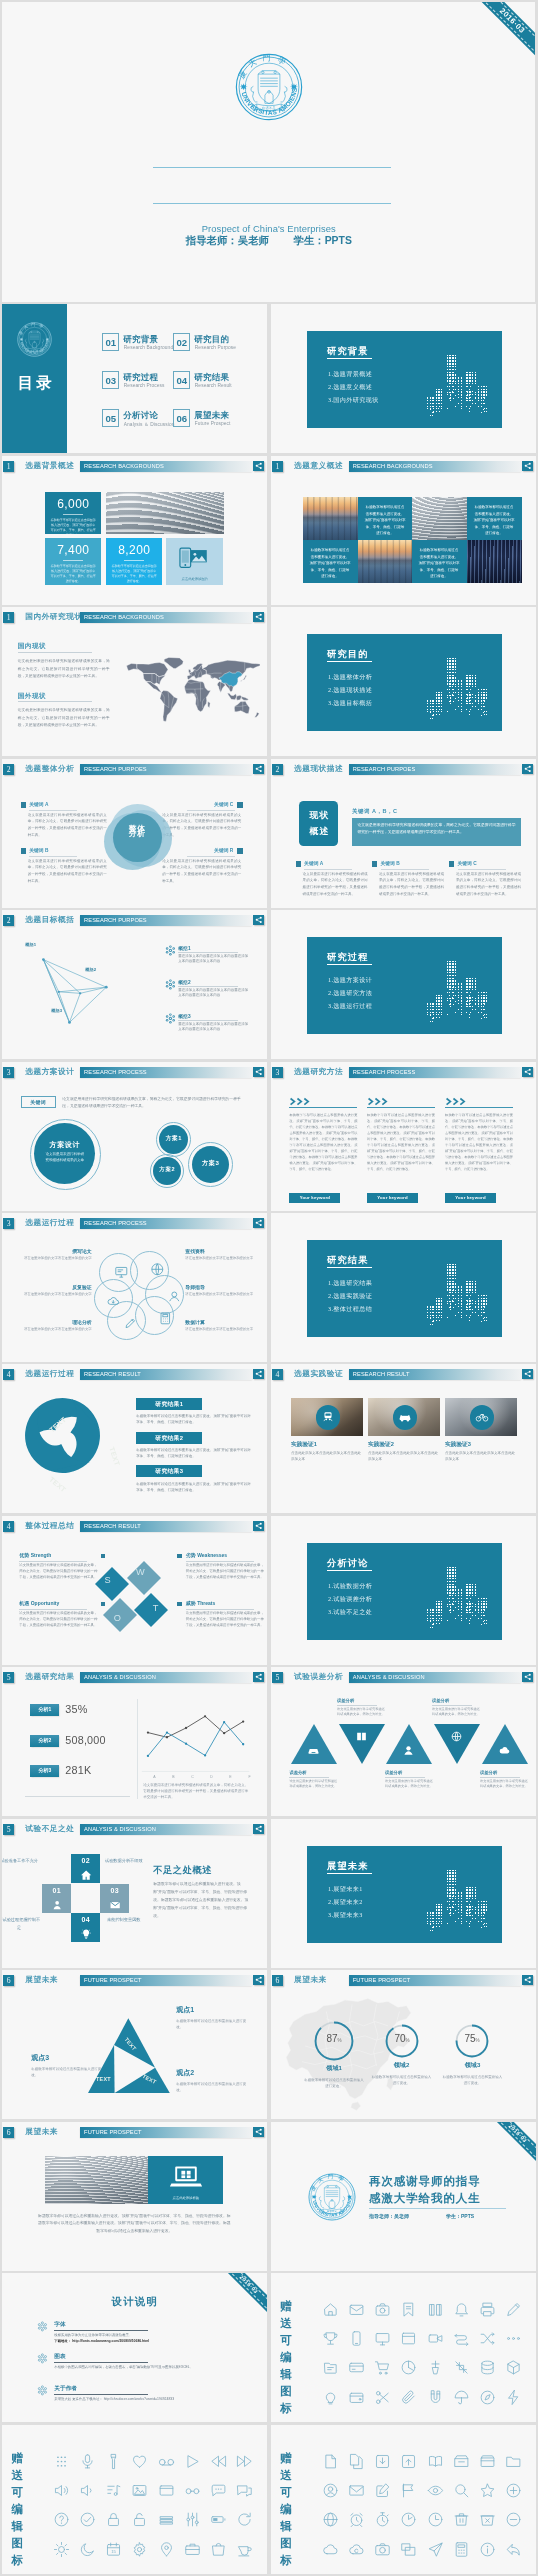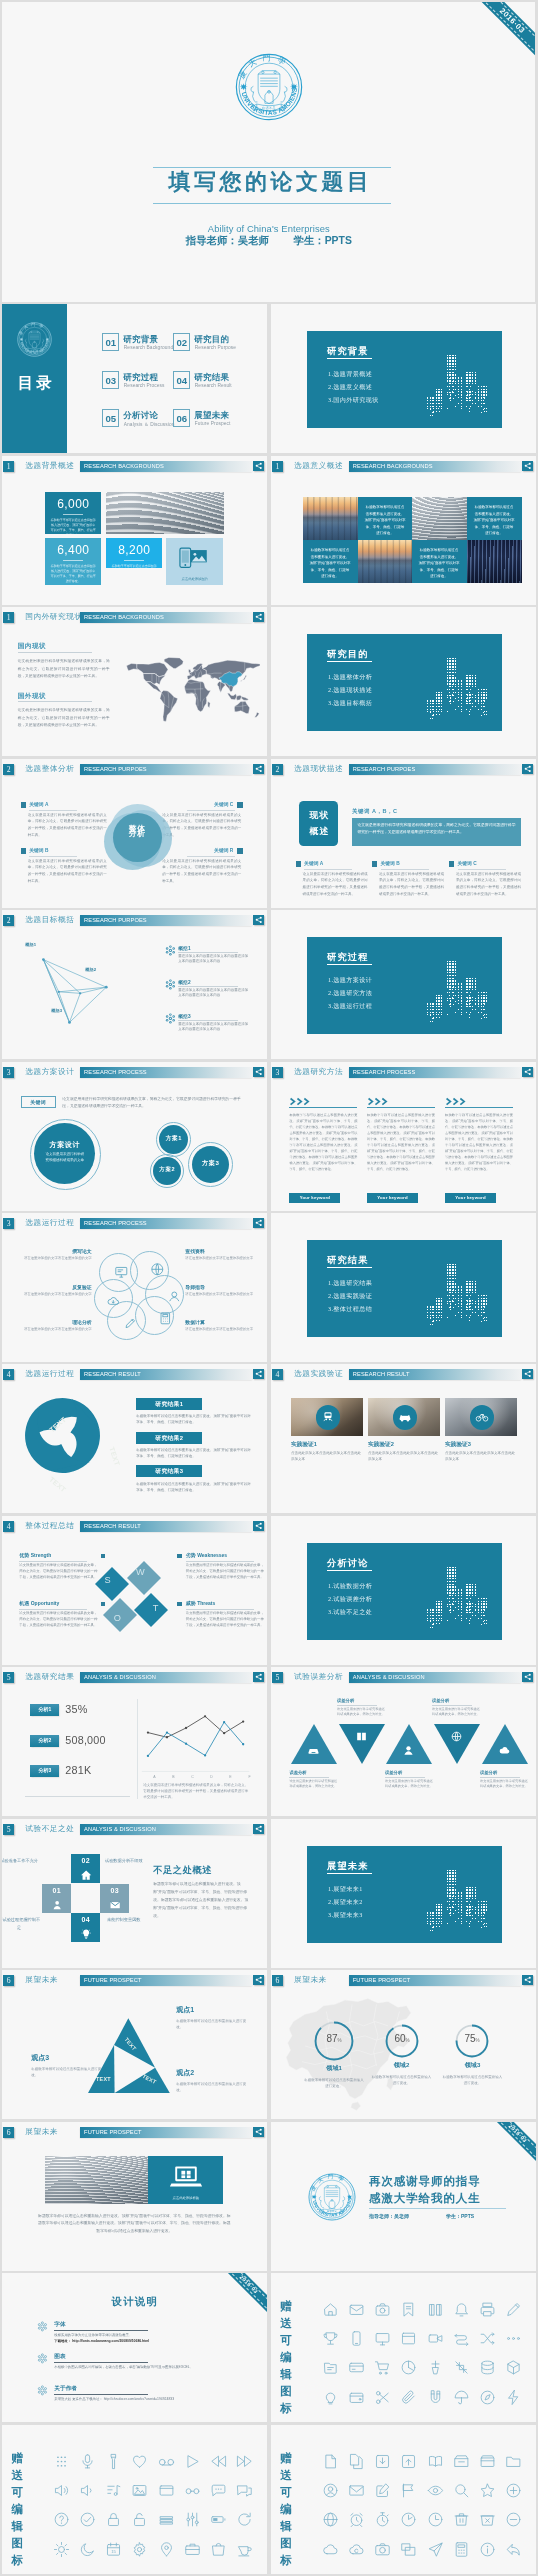--- a/index.html
+++ b/index.html
@@ -6,21 +6,21 @@
 *{box-sizing:border-box;margin:0;padding:0}
 html,body{width:538px;height:2576px}
 body{background:#dedede;font-family:"Liberation Sans",sans-serif;font-size:7.7px;color:#6a7a87;-webkit-font-smoothing:antialiased}
 .page{position:relative;width:538px;height:2576px;overflow:hidden;background:#dedede}
 .slide{position:absolute;background:#f7f7f7;overflow:hidden;width:265px;height:149px}
 .slide.wide{width:533px;height:300px;left:2.3px;top:2.3px}
 .cL{left:2.3px}.cR{left:271px}
 
 .shead{position:absolute;left:0;top:0;width:100%;height:18.4px}
 .badge{position:absolute;left:1.2px;top:5.4px;width:10.4px;height:10.8px;background:#1a7e9d;color:#e8f3f7;font-size:7.7px;line-height:11px;text-align:center;font-family:"Liberation Serif",serif;box-shadow:0.9px 0.9px 1.2px rgba(0,0,0,.22)}
-.stitle{position:absolute;left:23px;top:5.4px;font-size:7.7px;font-weight:normal;color:#4b9ab6;letter-spacing:0.5px;line-height:10.8px;white-space:nowrap}
+.stitle{position:absolute;left:23px;top:5.4px;font-size:7.7px;font-weight:bold;color:#4b9ab6;letter-spacing:0.5px;line-height:10.8px;white-space:nowrap}
 .sbar{position:absolute;left:78px;top:5.4px;height:10.4px;width:172px;background:linear-gradient(92deg,#1e7fa1 0%,#3f94b2 18%,#74b1c7 42%,#aecfda 66%,#dce6ea 86%,#f0f2f3 100%);box-shadow:0 0.9px 1.5px rgba(0,0,0,.15)}
 .sbar span{position:absolute;left:3.8px;top:0;line-height:10.4px;font-size:5.7px;color:#fff;font-weight:normal;letter-spacing:0.1px;white-space:nowrap}
 .shareb{position:absolute;left:251px;top:4.6px;width:10.8px;height:10.8px;background:#1a7e9d;box-shadow:0.9px 0.9px 1.2px rgba(0,0,0,.22)}
 .shareb svg{position:absolute;left:1.5px;top:1.5px}
 
 .ribbon{position:absolute;right:-23px;top:10.8px;width:92px;height:16px;background:#1a7e9d;transform:rotate(45deg);color:#fff;text-align:center;line-height:16px;font-size:7.7px;font-weight:bold;letter-spacing:0.5px}
 .ribbon:before,.ribbon:after{content:"";position:absolute;left:0;width:100%;border-top:0.8px dashed rgba(255,255,255,.75);height:0}
 .ribbon:before{top:1.9px}.ribbon:after{bottom:1.9px}
 .seal{color:#2aa0cf}
 .seal.big{position:absolute;left:233px;top:51px;width:68px;height:68px}
@@ -197,23 +197,22 @@
             <circle cx="59" cy="28.5" r="1.7"></circle>
 <circle cx="50" cy="57" r="2"></circle>
 <path d="M27 49 q-4.5 1.5 -3.5 5.5 q1 3.5 4 3 M73 49 q4.5 1.5 3.5 5.5 q-1 3.5 -4 3"></path>
 <path d="M27.5 57 q-3.5 7 .5 13 q2 3 5 2 M72.5 57 q3.5 7 -.5 13 q-2 3 -5 2"></path>
 <path d="M32 75 q18 5 36 0 v8 q-18 5 -36 0z"></path>
 <path d="M32 75 l-4.5 2.5 v8 l4.5-2.5M68 75 l4.5 2.5 v8 l-4.5-2.5"></path>
 </g>
 <text x="50" y="82" fill="currentColor" font-size="4.6" font-family="'Liberation Serif',serif" text-anchor="middle" letter-spacing=".7">自强不息</text>
 </svg></div>
 <div class="cov-rule top"></div>
-<div class="cov-title">填写您的论文题目</div>
 <div class="cov-rule bot"></div>
-<div class="cov-sub s2">Ability of China's Enterprises</div>
+<div class="cov-sub s2">Prospect of China's Enterprises</div>
 <div class="cov-meta"><span>指导老师：</span><b>吴老师</b><i class="gap"></i><span>学生：</span><b>PPTS</b></div>
     </div>
 <div class="slide cL" style="top:304px">
 <div class="toc-left">
         <div class="seal sm"><svg viewBox="0 0 100 100" width="100%" height="100%" style="font-size:10px">
 <defs>
 <path id="arcTop" d="M 11,50 A 39,39 0 0 1 89,50" fill="none"></path>
 <path id="arcBot" d="M 9,50 A 41,41 0 0 0 91,50" fill="none"></path>
 </defs>
 <g fill="none" stroke="currentColor">
@@ -311,25 +310,25 @@
           </svg>
         </div>
       </div>
       <div class="st-grid" style="left:43px;top:36px;width:178px;height:93px">
         <div class="st-box" style="left:0px;top:0px;width:56px;height:42px;background:#1a7e9d">
           <div class="st-v">6,000</div>
           <div class="st-hr"></div>
           <div class="st-d">标题数字等都可以通过点击和图形输入进行更改。顶部“开始”面板中可以对字体、字号、颜色、行距等进行修改。</div>
         </div>
         <div class="st-box" style="left:0px;top:46px;width:56px;height:47px;background:#3fa9cb">
-          <div class="st-v">6,400</div>
+          <div class="st-v">7,400</div>
           <div class="st-hr"></div>
           <div class="st-d">标题数字等都可以通过点击和图形输入进行更改。顶部“开始”面板中可以对字体、字号、颜色、行距等进行修改。</div>
         </div>
-        <div class="st-box" style="left:61px;top:46px;width:56px;height:30px;background:#1fb0e8">
+        <div class="st-box" style="left:61px;top:46px;width:56px;height:47px;background:#1fb0e8">
           <div class="st-v">8,200</div>
           <div class="st-hr"></div>
           <div class="st-d">标题数字等都可以通过点击和图形输入进行更改。顶部“开始”面板中可以对字体、字号、颜色、行距等进行修改。</div>
         </div>
         <div class="st-img" style="left:61px;top:0;width:118px;height:42px">
           <div style="position:absolute;left:0;top:0;width:118px;height:42px;background:repeating-radial-gradient(ellipse 150% 70% at 20% -25%,rgba(255,255,255,.62) 0px,rgba(255,255,255,.62) 1.5px,rgba(108,122,134,.42) 3.1px,rgba(108,122,134,.42) 7px),linear-gradient(168deg,#f2f4f6 0%,#dbe0e4 22%,#aeb7be 48%,#8a949c 68%,#59646d 100%);"></div>
         </div>
         <div class="ph" style="left:121px;top:46px;width:57px;height:47px">
           <svg width="31" height="23" viewBox="0 0 40 30" style="position:absolute;left:13px;top:9.2px">
             <rect x="1" y="1.5" width="14" height="25" rx="2" fill="none" stroke="#1a7e9d" stroke-width="1.5"></rect>
@@ -1340,21 +1339,21 @@
           <circle cx="26.0" cy="26.0" r="24.0" fill="none" stroke="#cdd5d9" stroke-width="2.2"></circle>
           <circle cx="26.0" cy="26.0" r="24.0" fill="none" stroke="#2d87a7" stroke-width="2.4" stroke-dasharray="131.2 19.6" transform="rotate(-90 26.0 26.0)"></circle>
         </svg><div class="v" style="top:12.3px"><span>87</span><i>%</i></div></div>
       <div class="rl" style="left:24.6px;top:94px">
         <div class="h">领域1</div>
         <div class="p" style="padding:0 7.7px">标题数字等都可以通过点击和重新输入进行更改。</div>
       </div>
       <div class="ring" style="left:114px;top:54px;width:34px;height:34px"><svg width="34" height="34" viewBox="0 0 44 44">
           <circle cx="22.0" cy="22.0" r="20.0" fill="none" stroke="#cdd5d9" stroke-width="2.2"></circle>
           <circle cx="22.0" cy="22.0" r="20.0" fill="none" stroke="#2d87a7" stroke-width="2.4" stroke-dasharray="113.1 12.6" transform="rotate(-90 22.0 22.0)"></circle>
-        </svg><div class="v" style="top:9.2px"><span>60</span><i>%</i></div></div>
+        </svg><div class="v" style="top:9.2px"><span>70</span><i>%</i></div></div>
       <div class="rl" style="left:92px;top:91px">
         <div class="h">领域2</div>
         <div class="p" style="padding:0 7.7px">标题数字等都可以通过点击和重新输入进行更改。</div>
       </div>
       <div class="ring" style="left:184px;top:54px;width:34px;height:34px"><svg width="34" height="34" viewBox="0 0 44 44">
           <circle cx="22.0" cy="22.0" r="20.0" fill="none" stroke="#cdd5d9" stroke-width="2.2"></circle>
           <circle cx="22.0" cy="22.0" r="20.0" fill="none" stroke="#2d87a7" stroke-width="2.4" stroke-dasharray="94.2 31.4" transform="rotate(-90 22.0 22.0)"></circle>
         </svg><div class="v" style="top:9.2px"><span>75</span><i>%</i></div></div>
       <div class="rl" style="left:163px;top:91px">
         <div class="h">领域3</div>

